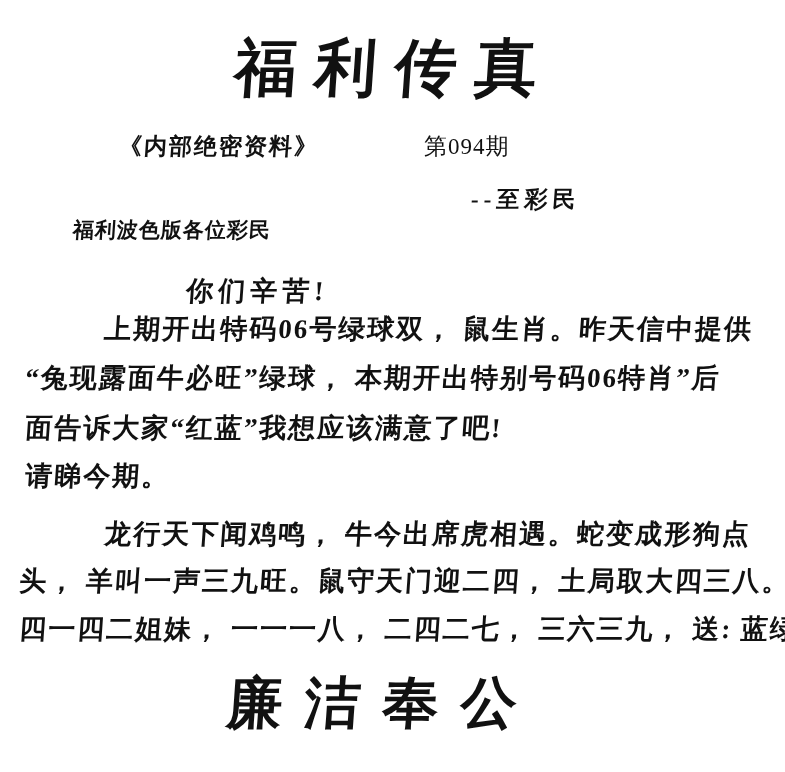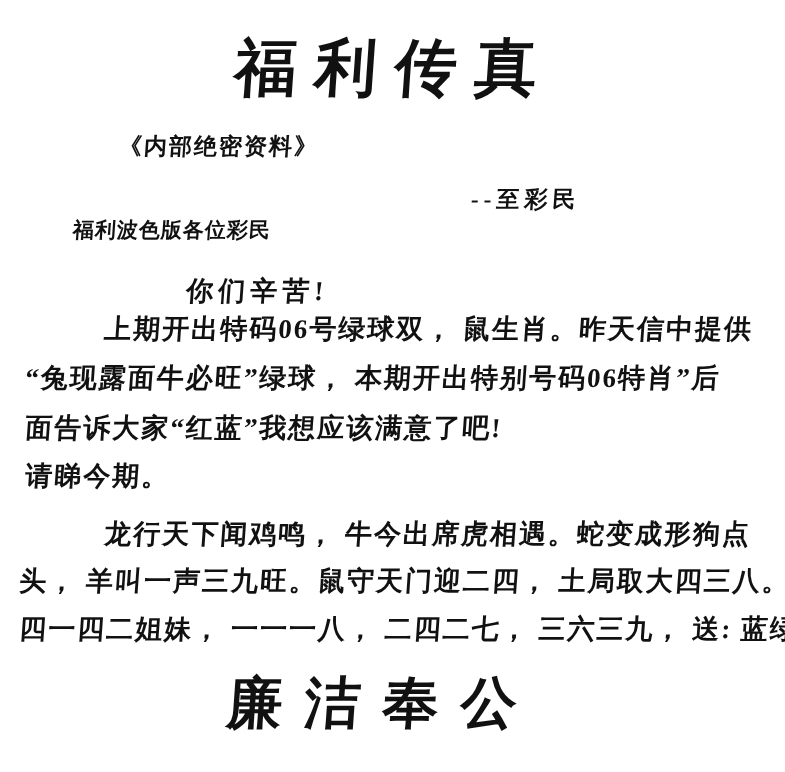--- a/index.html
+++ b/index.html
@@ -83,20 +83,21 @@
 </style>
 </head>
 <body>
 
 <div class="page">
 
   <div class="line doc-title brush">福利传真</div>
 
   <div class="line classification brush">《内部绝密资料》</div>
 
+  <div class="line issue">第094期</div>
 
   <div class="line attribution brush">--至彩民</div>
 
   <div class="line salutation brush">福利波色版各位彩民</div>
 
   <div class="line greeting brush">你们辛苦!</div>
 
   <div class="line body-line brush p1l1">上期开出特码06号绿球双， 鼠生肖。昨天信中提供</div>
 
   <div class="line body-line brush p1l2">“兔现露面牛必旺”绿球， 本期开出特别号码06特肖”后</div>

